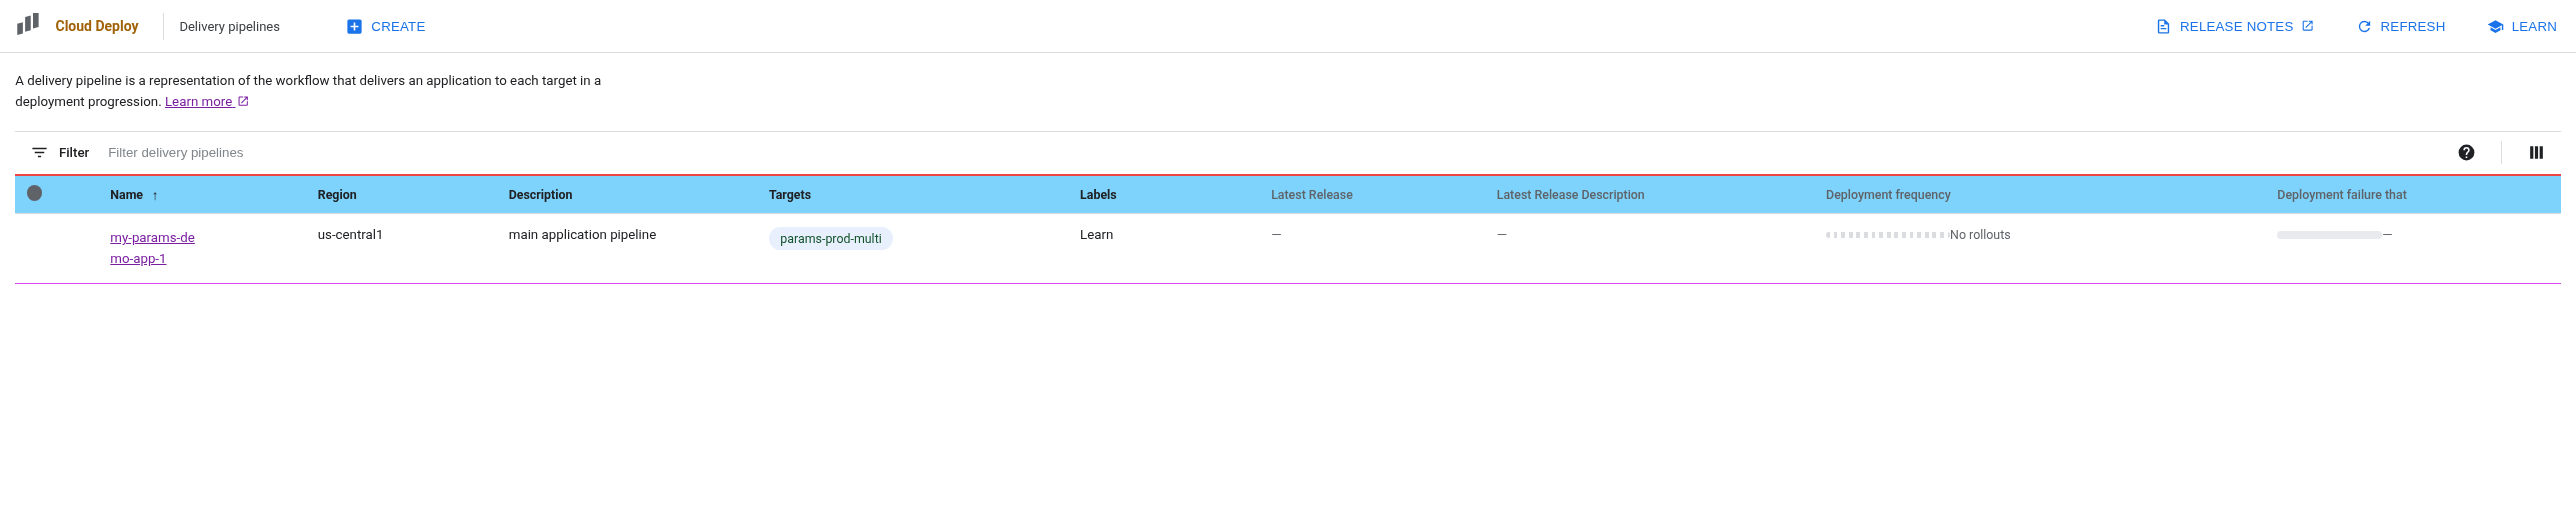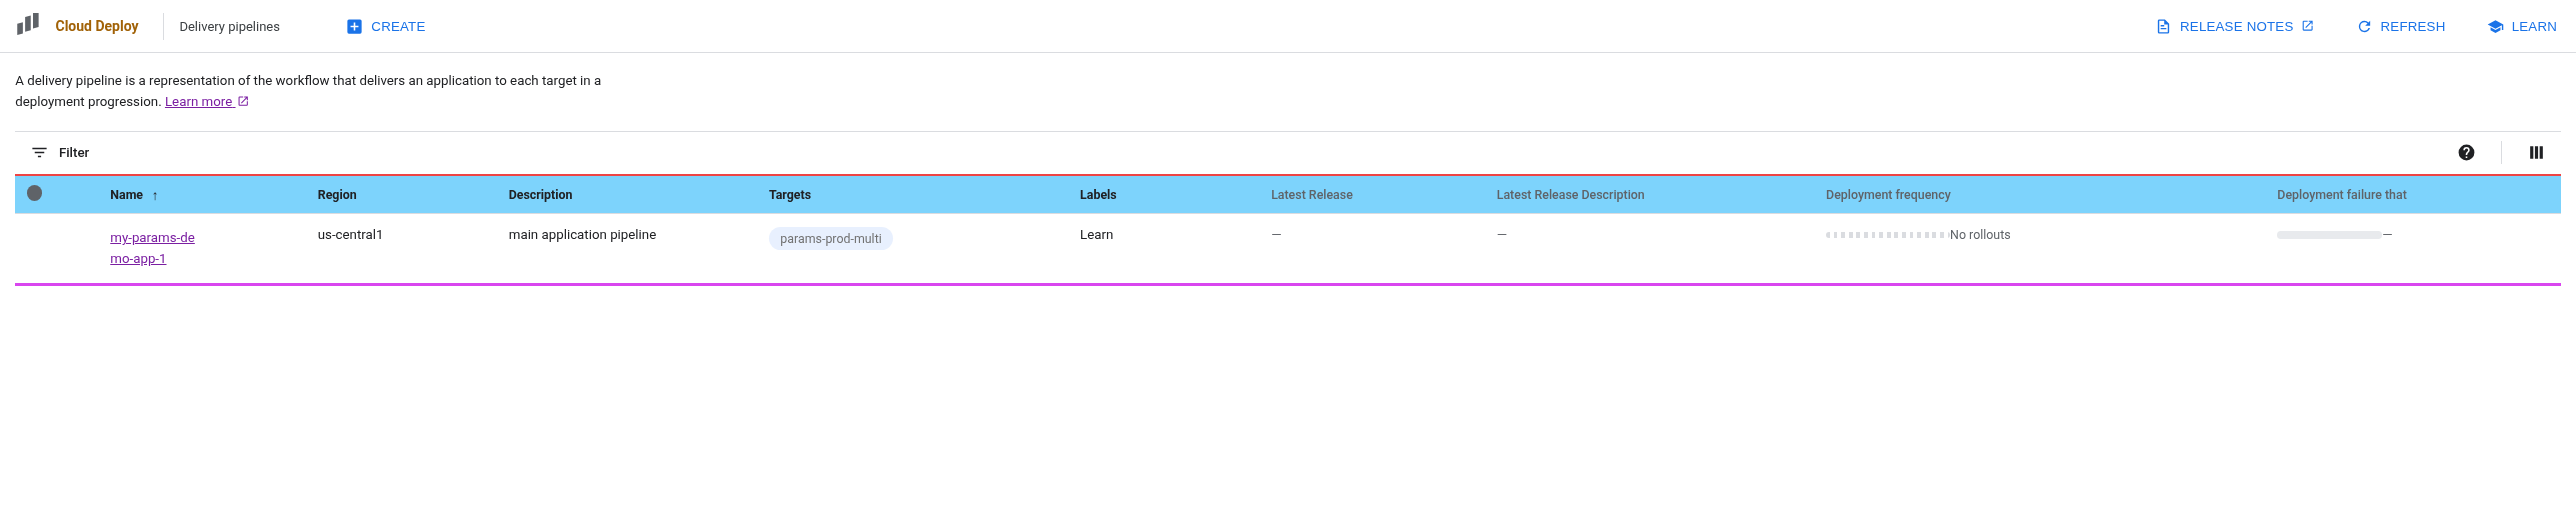--- a/index.html
+++ b/index.html
@@ -60,34 +60,34 @@
 .table-wrap { margin: 0 15.2px; }
 table { width: 100%; border-collapse: collapse; }
 thead th {
   text-align: left; font-size: 12.4px; font-weight: 500; color: #5f6368;
   padding: 9.5px 11.4px; border-bottom: 1px solid #dadce0;
   background: #7dd3fc;
 }
 thead th.active { color: #202124; font-weight: 700; }
 tbody td {
   padding: 13.3px 11.4px; vertical-align: top; font-size: 13.3px;
-  border-bottom: 3px solid #d946ef;
+  border-bottom: 1px solid #d946ef;
 }
 .sel-circle {
   width: 15.2px; height: 15.2px; border-radius: 50%;
   background: #5f6368; display: inline-block;
 }
 .empty-circle {
   width: 15.2px; height: 15.2px; border-radius: 50%;
   border: 1.9px solid transparent; display: inline-block;
 }
 .sort-arrow { margin-left: 5.7px; font-size: 13.3px; vertical-align: -1px; }
 .pipeline-link { color: #7b1fa2; text-decoration: underline; cursor: pointer; display: inline-block; max-width: 95px; word-break: break-all; line-height: 21px; }
 .chip {
-  display: inline-block; background: #e8f0fe; color: #737373;
+  display: inline-block; background: #e8f0fe; color: #14532d;
   padding: 3.8px 11.4px; border-radius: 11.4px; font-size: 12.4px;
 }
 .dash { color: #5f6368; }
 .freq-cell { display: flex; align-items: center; gap: 0; }
 .freq-bar {
   flex: 0 0 124px; height: 5.7px; border-radius: 2.9px;
   background: repeating-linear-gradient(90deg, #dadce0 0 3.8px, transparent 3.8px 7.6px);
 }
 .freq-bar-solid { flex: 0 0 105px; height: 7.6px; border-radius: 3.8px; background: #e8eaed; }
 .freq-text { color: #5f6368; font-size: 12.4px; white-space: nowrap; }
@@ -164,20 +164,21 @@
   </a>
 </div>
 
 <div class="filter-bar">
   <span class="filter-label">
     <svg class="filter-icon" viewBox="0 0 24 24">
         <path d="M10 18h4v-2h-4v2zM3 6v2h18V6H3zm3 7h12v-2H6v2z"></path>
       </svg>
     <span>Filter</span>
   </span>
+  <input class="filter-input" type="text" placeholder="Filter delivery pipelines" style="">
   <div class="filter-spacer"></div>
   <div class="toolbar-icons">
     <svg class="ic" viewBox="0 0 24 24">
         <path d="M12 2a10 10 0 1 0 0 20 10 10 0 0 0 0-20zm1 17h-2v-2h2v2zm2.07-7.75l-.9.92C13.45 12.9 13 13.5 13 15h-2v-.5c0-1.1.45-2.1 1.17-2.83l1.24-1.26A1.98 1.98 0 0 0 12 7a2 2 0 0 0-2 2H8a4 4 0 0 1 8 0c0 .88-.36 1.68-.93 2.25z"></path>
       </svg>
     <div class="toolbar-sep"></div>
     <svg class="ic" viewBox="0 0 24 24">
         <path d="M4 4h4v16H4V4zm6 0h4v16h-4V4zm6 0h4v16h-4V4z"></path>
       </svg>
   </div>

